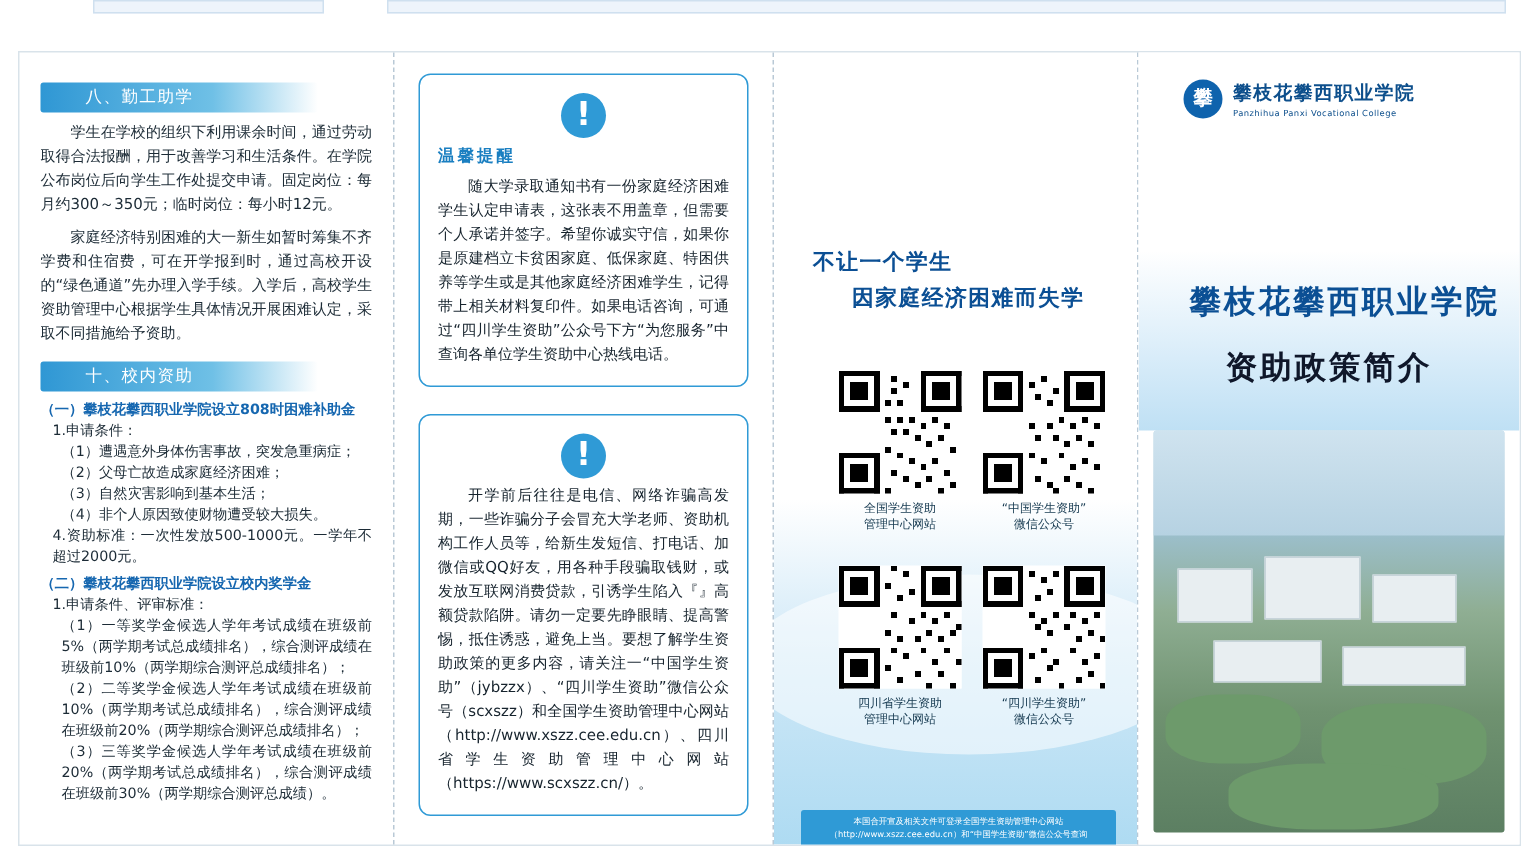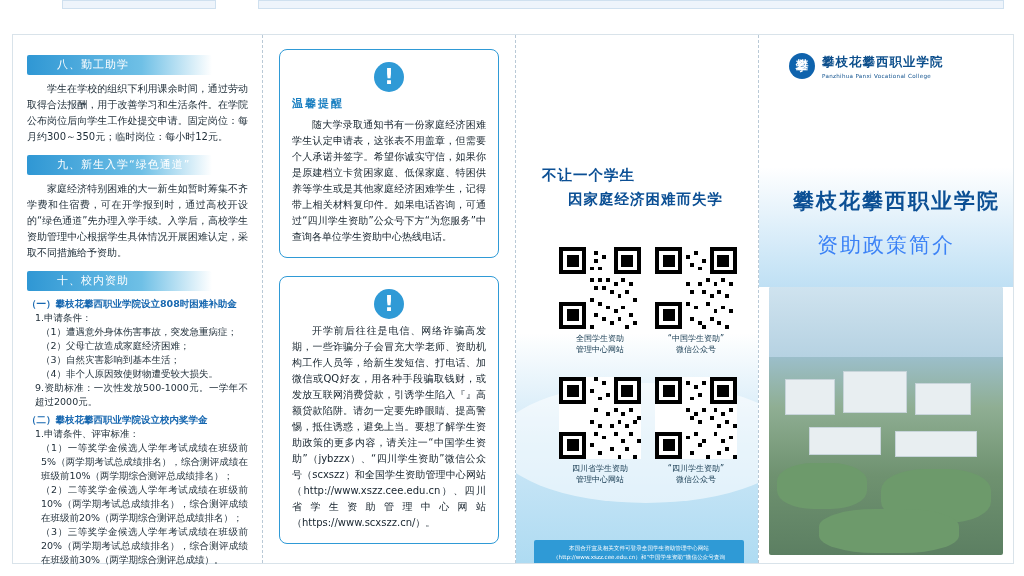--- a/index.html
+++ b/index.html
@@ -59,21 +59,21 @@
         background:rgba(255,255,255,.55);}
 
   
   .p-cover{position:absolute;left:746px;top:0;width:254px;height:100%;overflow:hidden;background:#fff;}
   .logo{position:absolute;left:30px;top:18px;display:flex;align-items:center;gap:7px;}
   .logo-badge{width:26px;height:26px;border-radius:50%;background:#0f63ad;color:#fff;font-size:13px;
       line-height:26px;text-align:center;font-weight:bold;}
   .logo-cn{font-size:12.5px;font-weight:bold;color:#0d4f8c;letter-spacing:1px;}
   .logo-en{font-size:5.6px;color:#0d4f8c;letter-spacing:.3px;margin-top:2px;}
   .cover-t1{position:absolute;left:34px;top:152px;font-size:21px;font-weight:bold;color:#0b4f94;letter-spacing:2px;}
-  .cover-t2{position:absolute;left:58px;top:196px;font-size:21px;font-weight:normal;color:#3b82f6;letter-spacing:2px;}
+  .cover-t2{position:absolute;left:58px;top:196px;font-size:21px;font-weight:bold;color:#0f172a;letter-spacing:2px;}
   .photo{position:absolute;left:10px;right:10px;bottom:8px;height:268px;border-radius:2px;overflow:hidden;
      background:linear-gradient(180deg,#bcd7e6 0%,#9ec2d6 22%,#8fae93 45%,#6f9270 70%,#5c7f62 100%);}
   .photo .sky{position:absolute;left:0;right:0;top:0;height:70px;background:linear-gradient(180deg,#cfe3ef,#b6d2e2);}
   .photo .bldg{position:absolute;background:#e8eef1;border:1px solid #c7d4da;}
   .photo .green{position:absolute;background:#6d9a6b;border-radius:40%;}
   .cover-wave{position:absolute;left:0;right:0;bottom:276px;height:120px;
       background:linear-gradient(180deg,rgba(207,232,247,0) 0%,#d8ecf9 60%,#bfe0f4 100%);}
 </style>
 </head>
 <body>
@@ -90,38 +90,34 @@
     <div class="fold f3"></div>
 
     <div class="p-left">
 
       <div class="sec-title">
         <div class="bar"></div>
         <span>八、勤工助学</span>
       </div>
       <p class="body-text">学生在学校的组织下利用课余时间，通过劳动取得合法报酬，用于改善学习和生活条件。在学院公布岗位后向学生工作处提交申请。固定岗位：每月约300～350元；临时岗位：每小时12元。</p>
 
-      <div class="sec-title">
-        <div class="bar"></div>
-        <span>九、新生入学“绿色通道”</span>
-      </div>
       <p class="body-text">家庭经济特别困难的大一新生如暂时筹集不齐学费和住宿费，可在开学报到时，通过高校开设的“绿色通道”先办理入学手续。入学后，高校学生资助管理中心根据学生具体情况开展困难认定，采取不同措施给予资助。</p>
 
       <div class="sec-title">
         <div class="bar"></div>
         <span>十、校内资助</span>
       </div>
 
       <div class="blue-head">（一）攀枝花攀西职业学院设立808时困难补助金</div>
       <p class="tight indent1">1.申请条件：</p>
       <p class="tight indent2">（1）遭遇意外身体伤害事故，突发急重病症；</p>
       <p class="tight indent2">（2）父母亡故造成家庭经济困难；</p>
       <p class="tight indent2">（3）自然灾害影响到基本生活；</p>
       <p class="tight indent2">（4）非个人原因致使财物遭受较大损失。</p>
-      <p class="tight indent1">9.资助标准：一次性发放500-1000元。一学年不超过2000元。</p>
+      <p class="tight indent1">4.资助标准：一次性发放500-1000元。一学年不超过2000元。</p>
 
       <div class="blue-head">（二）攀枝花攀西职业学院设立校内奖学金</div>
       <p class="tight indent1">1.申请条件、评审标准：</p>
       <p class="tight indent2">（1）一等奖学金候选人学年考试成绩在班级前5%（两学期考试总成绩排名），综合测评成绩在班级前10%（两学期综合测评总成绩排名）；</p>
       <p class="tight indent2">（2）二等奖学金候选人学年考试成绩在班级前10%（两学期考试总成绩排名），综合测评成绩在班级前20%（两学期综合测评总成绩排名）；</p>
       <p class="tight indent2">（3）三等奖学金候选人学年考试成绩在班级前20%（两学期考试总成绩排名），综合测评成绩在班级前30%（两学期综合测评总成绩）。</p>
 
     </div>
 
     <div class="p-mid">

